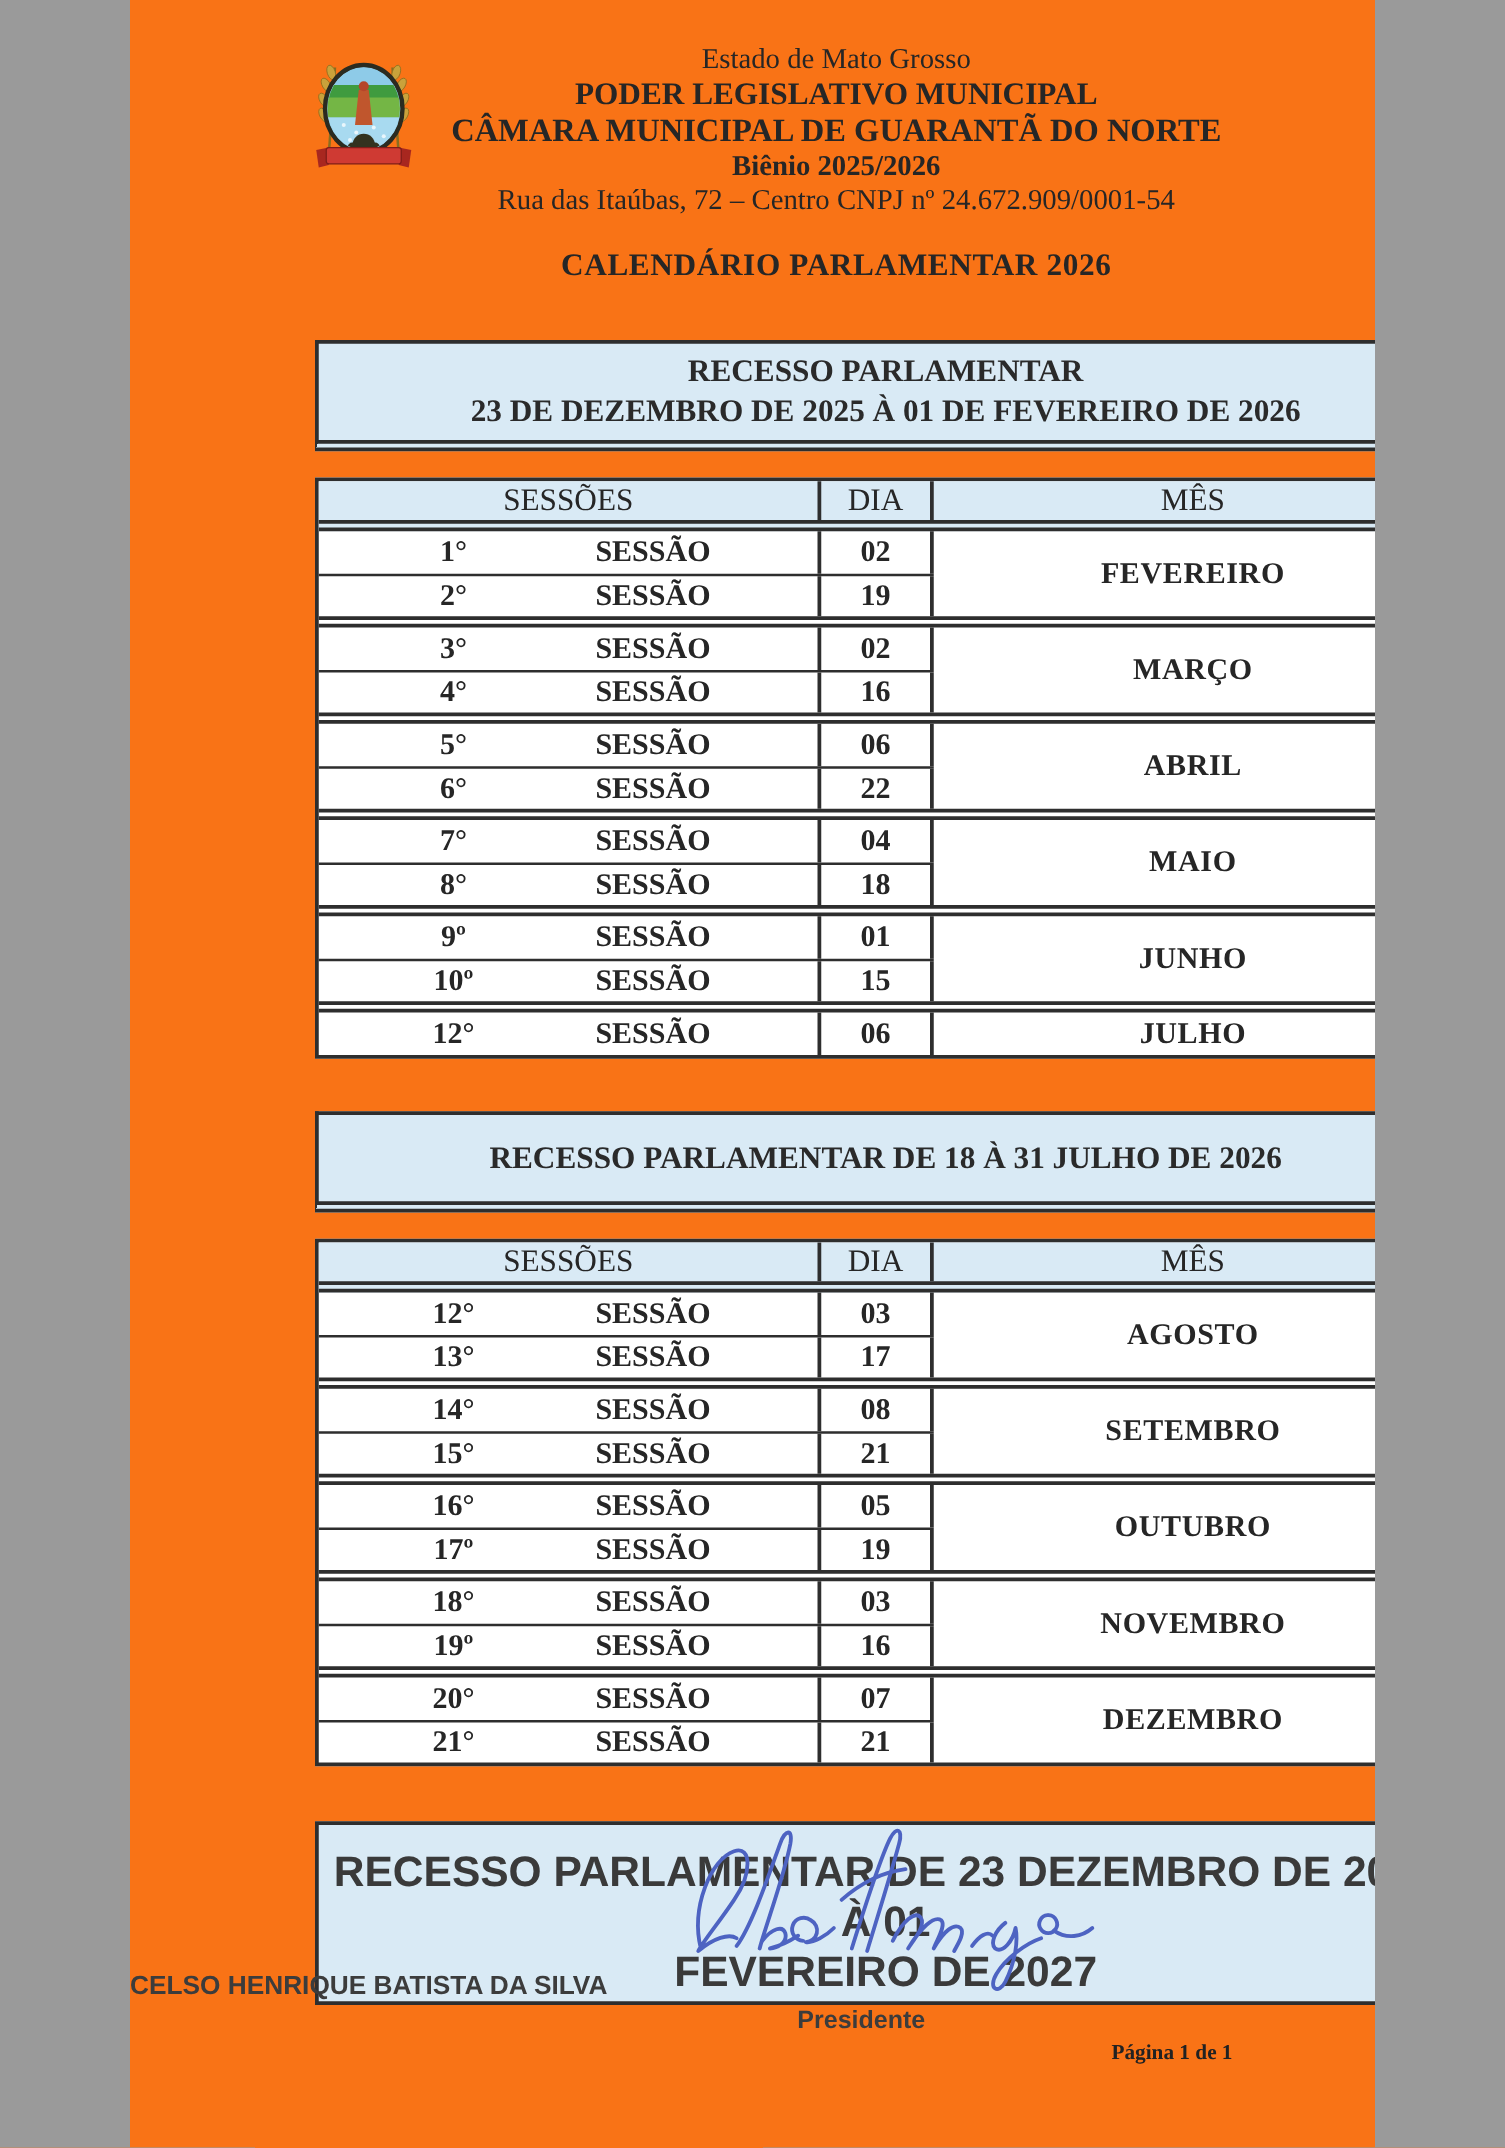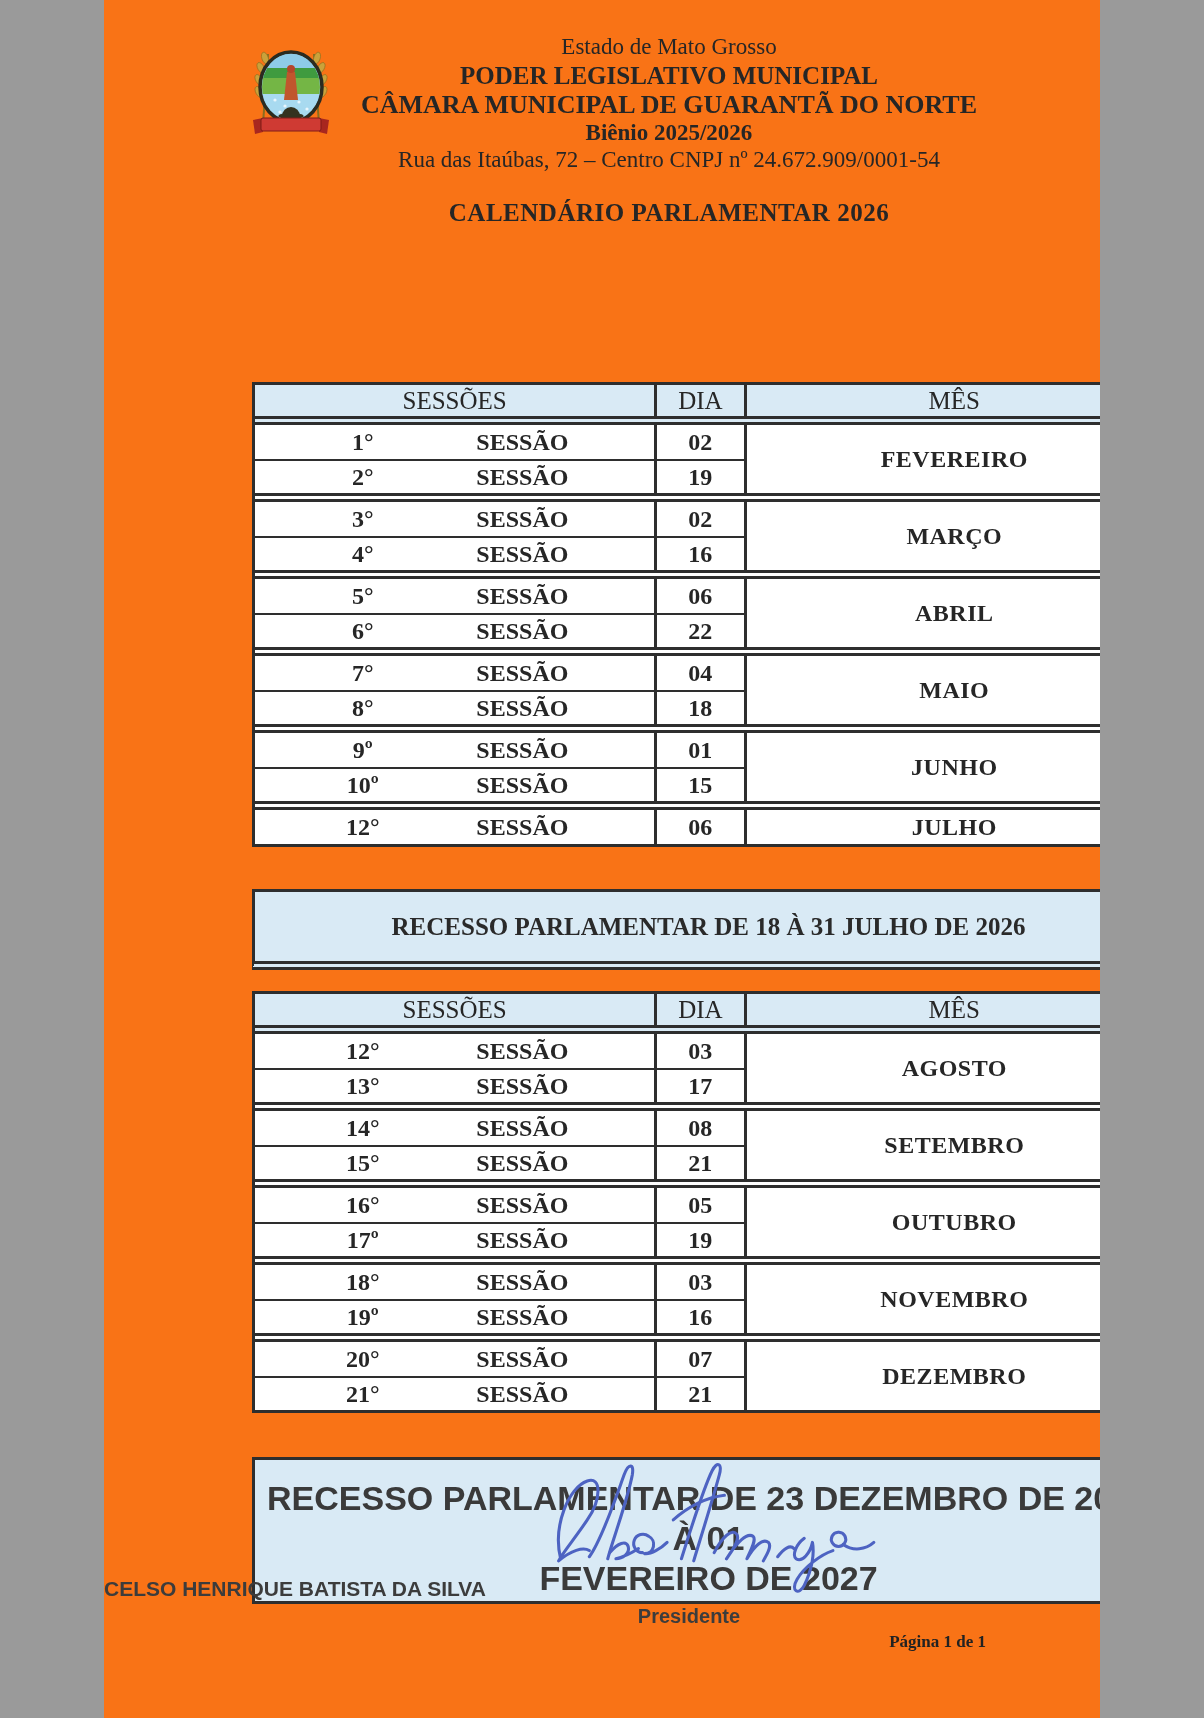--- a/index.html
+++ b/index.html
@@ -148,20 +148,24 @@
   <div class="letterhead">
     <div class="lh-state">Estado de Mato Grosso</div>
     <div class="lh-power">PODER LEGISLATIVO MUNICIPAL</div>
     <div class="lh-chamber">CÂMARA MUNICIPAL DE GUARANTÃ DO NORTE</div>
     <div class="lh-biennium">Biênio 2025/2026</div>
     <div class="lh-address">Rua das Itaúbas, 72 – Centro CNPJ nº 24.672.909/0001-54</div>
   </div>
 
   <div class="doc-title">CALENDÁRIO PARLAMENTAR 2026</div>
 
+  <div class="recess-box recess-1">
+    <div>RECESSO PARLAMENTAR</div>
+    <div>23 DE DEZEMBRO DE 2025 À 01 DE FEVEREIRO DE 2026</div>
+  </div>
 
   <div class="cal-table cal-table-1">
     <div class="t-head">
       <div class="th th-sessions">SESSÕES</div>
       <div class="th th-day">DIA</div>
       <div class="th th-month">MÊS</div>
     </div>
     <div>
         <div class="t-group">
           <div class="g-rows">

